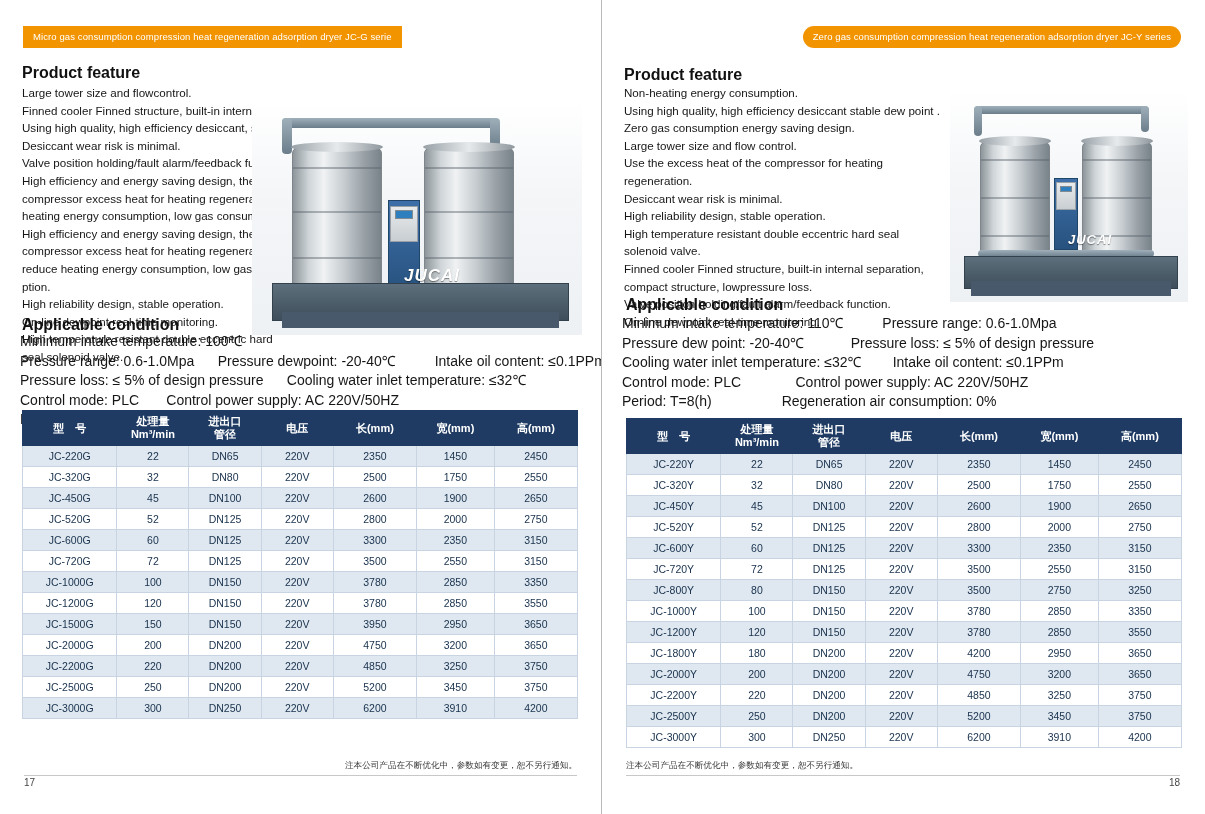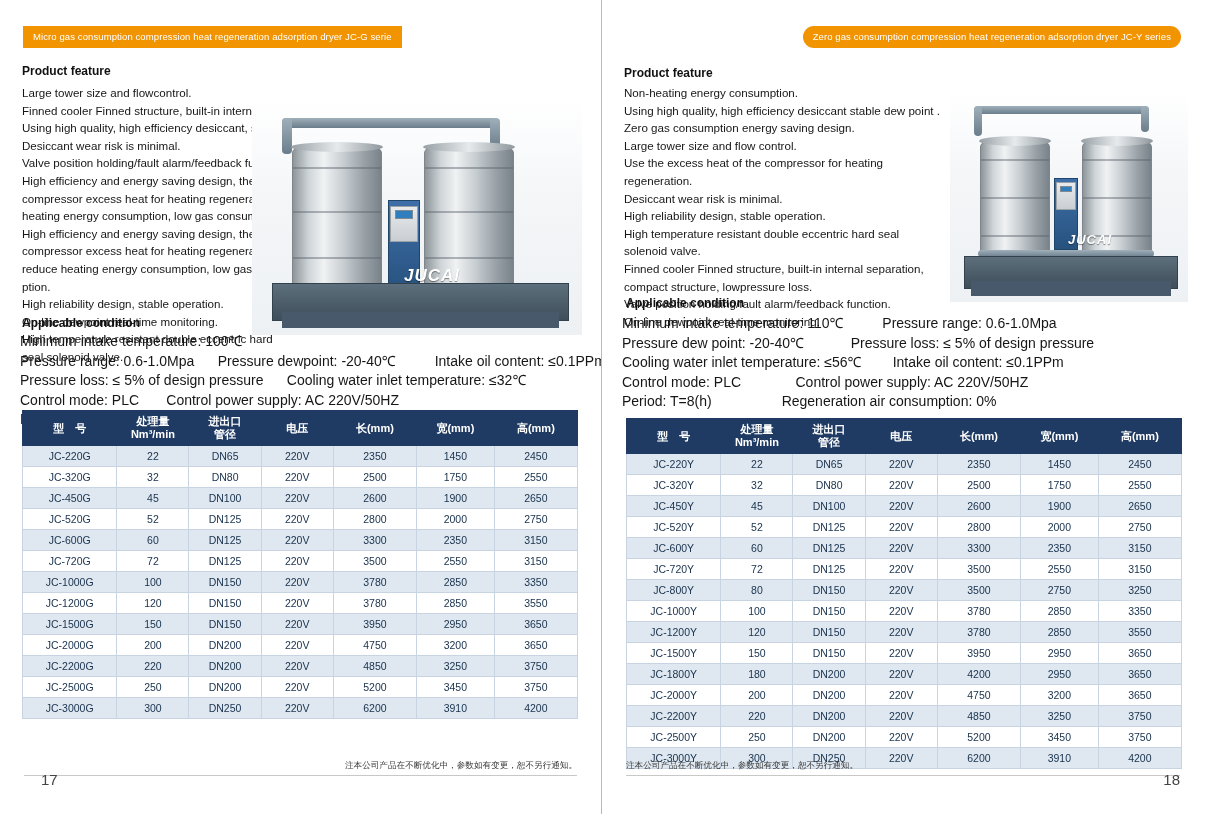--- a/index.html
+++ b/index.html
@@ -36,21 +36,21 @@
     padding: 0 10px;
     white-space: nowrap;
     letter-spacing: .1px;
   }
   .page.left .banner { left: 23px; }
   .page.right .banner { right: 23px; border-radius: 11px; }
 
   
   .section-title {
     position: absolute;
-    font-size: 12px;
+    font-size: 16px;
     font-weight: bold;
     color: #111;
   }
   .feature-list {
     position: absolute;
     font-size: 11.6px;
     line-height: 17.6px;
     color: #161616;
     white-space: pre-line;
   }
@@ -152,23 +152,22 @@
   table.spec tbody tr:nth-child(even) td { background: #ffffff; }
 
   .note {
     position: absolute;
     font-size: 8.6px;
     color: #3a3a3a;
   }
   .page-num {
     position: absolute;
     bottom: 26px;
-    font-size: 15px;
+    font-size: 10px;
     color: #444;
-    margin-left: 17px;
   }
   .page.left .page-num { left: 24px; }
   .page.right .page-num { right: 24px; }
   .footrule {
     position: absolute;
     bottom: 38px;
     height: 1px;
     background: #c8c8c8;
   }
   .page.left .footrule { left: 24px; right: 24px; }
@@ -422,21 +421,21 @@
         <div class="base"></div>
         <div class="base2"></div>
         <div class="logo" style="left:118px; top:140px; font-size:13px;">JUCAI</div>
       </div>
 
       <div class="section-title" style="left:24px; top:296px;">Applicable condition</div>
 
       <div class="cond-list" style="left:20px; top:314px; width:560px;">
         <div class="cond-row">Minimum intake temperature: 110℃          Pressure range: 0.6-1.0Mpa</div>
         <div class="cond-row">Pressure dew point: -20-40℃            Pressure loss: ≤ 5% of design pressure</div>
-        <div class="cond-row">Cooling water inlet temperature: ≤56℃        Intake oil content: ≤0.1PPm</div>
+        <div class="cond-row">Cooling water inlet temperature: ≤32℃        Intake oil content: ≤0.1PPm</div>
         <div class="cond-row">Control mode: PLC              Control power supply: AC 220V/50HZ</div>
         <div class="cond-row">Period: T=8(h)                  Regeneration air consumption: 0%</div>
       </div>
 
       <table class="spec" style="left:24px; top:418px; width:556px;" id="right-table">
         <thead>
             <tr>
               <th style="width: 17%;">型　号</th>
               <th style="width: 13%;">处理量<br>Nm³/min</th>
               <th style="width: 13%;">进出口<br>管径</th>
@@ -522,29 +521,20 @@
             <tr>
               <td>JC-1200Y</td>
               <td>120</td>
               <td>DN150</td>
               <td>220V</td>
               <td>3780</td>
               <td>2850</td>
               <td>3550</td>
             </tr>
             <tr>
-              <td>JC-1500Y</td>
-              <td>150</td>
-              <td>DN150</td>
-              <td>220V</td>
-              <td>3950</td>
-              <td>2950</td>
-              <td>3650</td>
-            </tr>
-            <tr>
               <td>JC-1800Y</td>
               <td>180</td>
               <td>DN200</td>
               <td>220V</td>
               <td>4200</td>
               <td>2950</td>
               <td>3650</td>
             </tr>
             <tr>
               <td>JC-2000Y</td>

